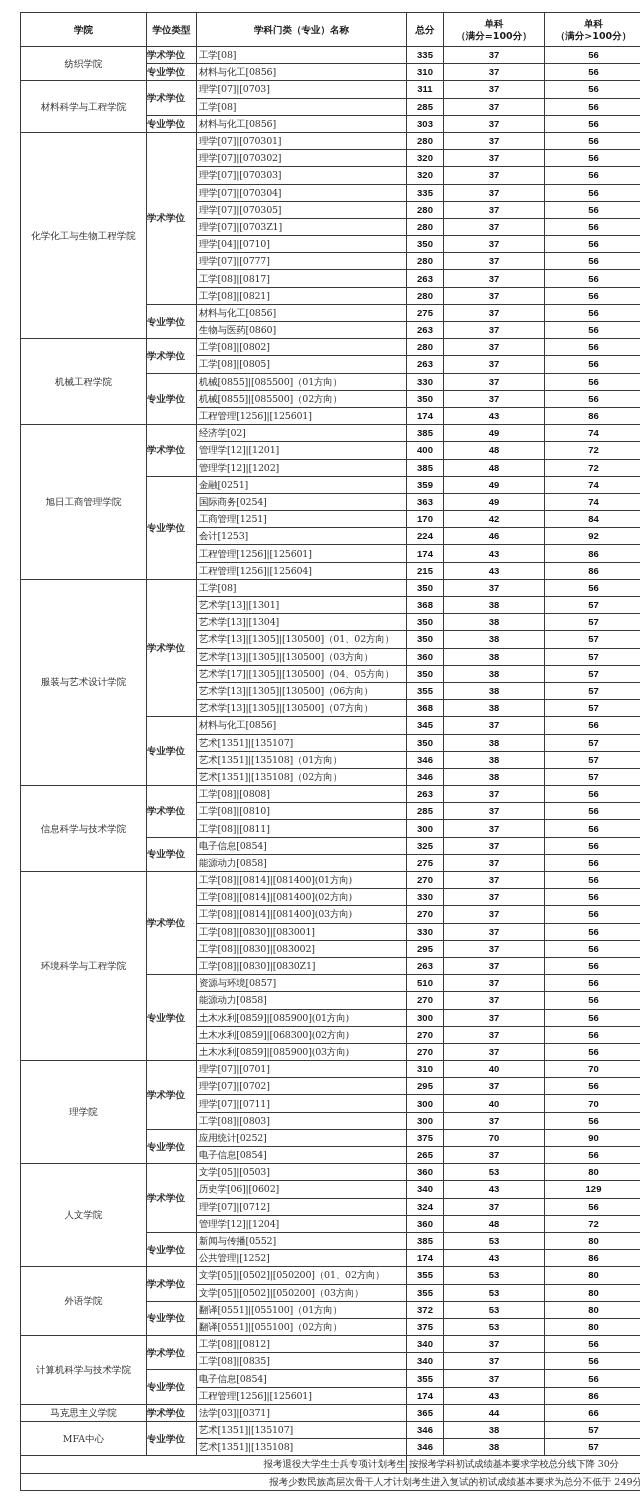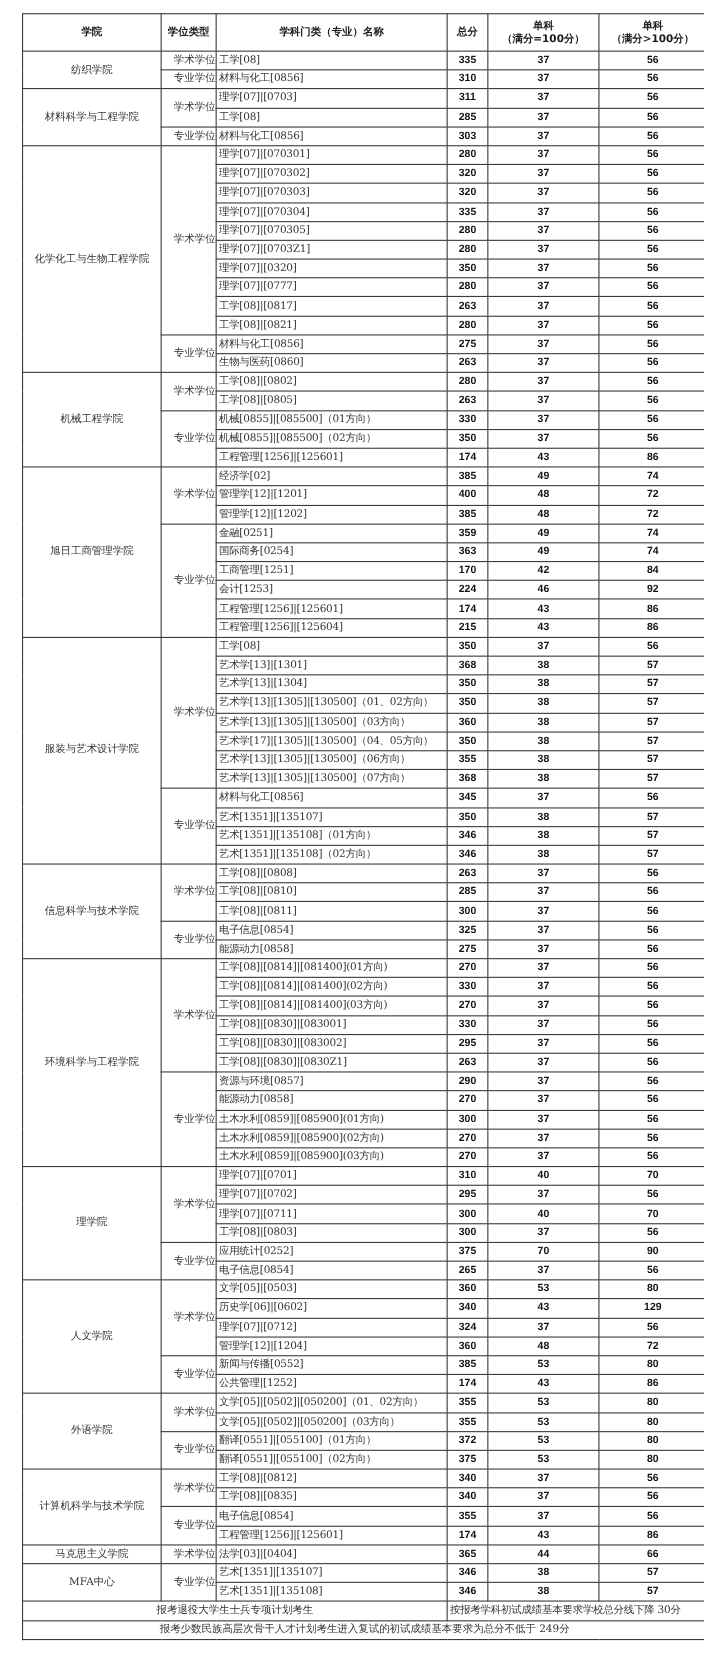--- a/index.html
+++ b/index.html
@@ -23,30 +23,30 @@
     height: 33px;
     font-family: "DejaVu Sans", "Liberation Sans", sans-serif;
     font-weight: bold;
     font-size: 9.5px;
     line-height: 12px;
     text-align: center;
     vertical-align: middle;
   }
   #sheet td { height: 16.2px; font-size: 9.5px; line-height: 16px; }
   .c-college { text-align: center; vertical-align: middle; color: #333; font-size: 10px; }
-  .c-type { text-align: right; vertical-align: middle; color: #333; font-size: 10px; }
+  .c-type { text-align: left; vertical-align: middle; color: #333; font-size: 10px; font-weight: bold; }
   .c-name { text-align: left; padding-left: 2px !important; color: #333; font-size: 9.5px; letter-spacing: -0.2px; }
   .c-num {
     text-align: center;
     font-family: "Liberation Sans", "DejaVu Sans", sans-serif;
     font-weight: bold;
     font-size: 10.5px;
     color: #111;
   }
-  .c-foot { text-align: center; color: #333; font-size: 9.5px; }
+  .c-foot { text-align: right; color: #333; font-size: 9.5px; }
   .c-foot-r { text-align: left; padding-left: 2px !important; color: #333; font-size: 9.5px; letter-spacing: -0.2px; }
 </style>
 </head>
 <body>
 
 <table id="sheet">
   <colgroup>
     <col style="width:126px">
     <col style="width:50px">
     <col style="width:210px">
@@ -139,21 +139,21 @@
         <td class="c-num">37</td>
         <td class="c-num">56</td>
       </tr>
       <tr>
         <td class="c-name">理学[07]|[0703Z1]</td>
         <td class="c-num">280</td>
         <td class="c-num">37</td>
         <td class="c-num">56</td>
       </tr>
       <tr>
-        <td class="c-name">理学[07]|[0320]</td>
+        <td class="c-name">理学[04]|[0710]</td>
         <td class="c-num">350</td>
         <td class="c-num">37</td>
         <td class="c-num">56</td>
       </tr>
       <tr>
         <td class="c-name">理学[07]|[0777]</td>
         <td class="c-num">280</td>
         <td class="c-num">37</td>
         <td class="c-num">56</td>
       </tr>
@@ -414,38 +414,38 @@
       </tr>
       <tr>
         <td class="c-name">工学[08]|[0830]|[0830Z1]</td>
         <td class="c-num">263</td>
         <td class="c-num">37</td>
         <td class="c-num">56</td>
       </tr>
       <tr>
         <td class="c-type" rowspan="5">专业学位</td>
         <td class="c-name">资源与环境[0857]</td>
-        <td class="c-num">290</td>
+        <td class="c-num">510</td>
         <td class="c-num">37</td>
         <td class="c-num">56</td>
       </tr>
       <tr>
         <td class="c-name">能源动力[0858]</td>
         <td class="c-num">270</td>
         <td class="c-num">37</td>
         <td class="c-num">56</td>
       </tr>
       <tr>
         <td class="c-name">土木水利[0859]|[085900](01方向)</td>
         <td class="c-num">300</td>
         <td class="c-num">37</td>
         <td class="c-num">56</td>
       </tr>
       <tr>
-        <td class="c-name">土木水利[0859]|[085900](02方向)</td>
+        <td class="c-name">土木水利[0859]|[068300](02方向)</td>
         <td class="c-num">270</td>
         <td class="c-num">37</td>
         <td class="c-num">56</td>
       </tr>
       <tr>
         <td class="c-name">土木水利[0859]|[085900](03方向)</td>
         <td class="c-num">270</td>
         <td class="c-num">37</td>
         <td class="c-num">56</td>
       </tr>
@@ -577,21 +577,21 @@
       </tr>
       <tr>
         <td class="c-name">工程管理[1256]|[125601]</td>
         <td class="c-num">174</td>
         <td class="c-num">43</td>
         <td class="c-num">86</td>
       </tr>
       <tr>
         <td class="c-college" rowspan="1">马克思主义学院</td>
         <td class="c-type" rowspan="1">学术学位</td>
-        <td class="c-name">法学[03]|[0404]</td>
+        <td class="c-name">法学[03]|[0371]</td>
         <td class="c-num">365</td>
         <td class="c-num">44</td>
         <td class="c-num">66</td>
       </tr>
       <tr>
         <td class="c-college" rowspan="2">MFA中心</td>
         <td class="c-type" rowspan="2">专业学位</td>
         <td class="c-name">艺术[1351]|[135107]</td>
         <td class="c-num">346</td>
         <td class="c-num">38</td>

